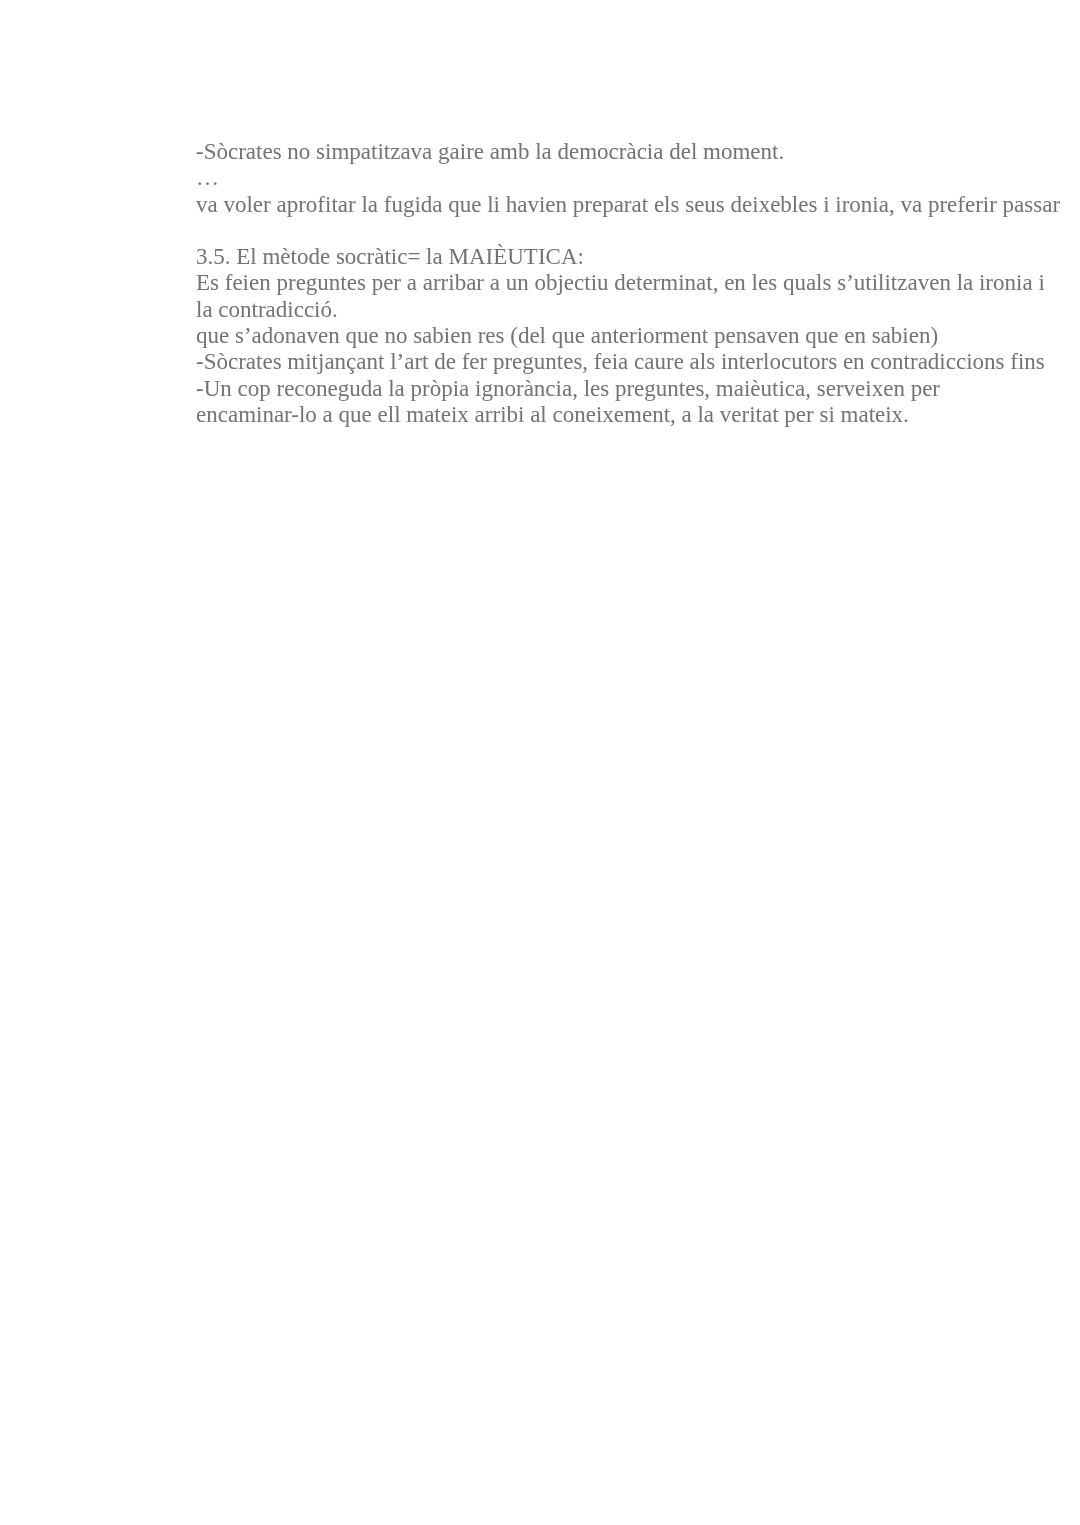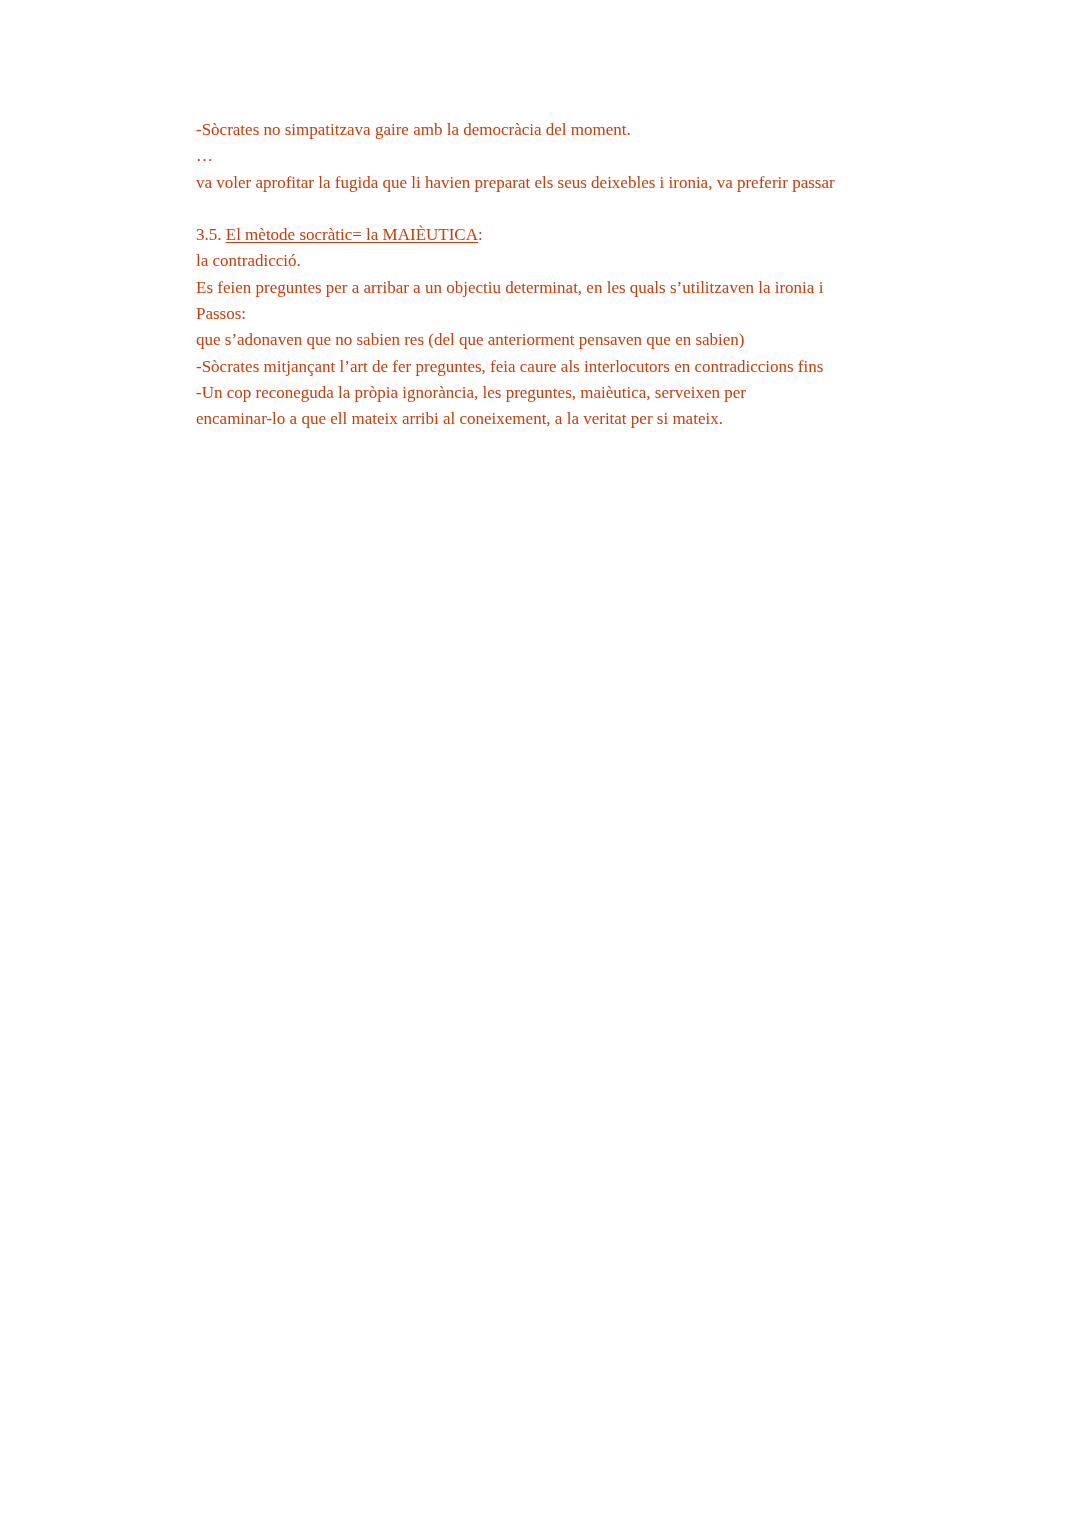--- a/index.html
+++ b/index.html
@@ -9,58 +9,56 @@
     }
     body {
       width: 1080px;
       height: 1525px;
       position: relative;
       overflow: hidden;
     }
     .page {
       position: absolute;
       left: 196px;
-      top: 117px;
+      top: 139px;
       width: 780px;
       font-family: "Liberation Serif", "DejaVu Serif", serif;
-      font-size: 17px;
+      font-size: 23px;
       line-height: 26.3px;
-      color: #c2410c;
+      color: #737373;
     }
     .line {
       display: block;
       white-space: nowrap;
     }
     .blank {
       display: block;
       height: 26.3px;
     }
     .u {
-      text-decoration: underline;
       text-underline-offset: 2px;
       text-decoration-thickness: 1px;
     }
   </style>
 </head>
 <body>
 
 <div class="page">
   <span class="line">-Sòcrates no simpatitzava gaire amb la democràcia del moment.</span>
   <span class="line">…</span>
   <div>
     <span class="line">va voler aprofitar la fugida que li havien preparat els seus deixebles i ironia, va preferir passar</span>
   </div>
   <span class="blank"></span>
   <div class="line">
     <span>3.5. </span><span class="u">El mètode socràtic= la MAIÈUTICA</span><span>:</span>
   </div>
   <div>
+    <span class="line">Es feien preguntes per a arribar a un objectiu determinat, en les quals s’utilitzaven la ironia i</span>
     <span class="line">la contradicció.</span>
-    <span class="line">Es feien preguntes per a arribar a un objectiu determinat, en les quals s’utilitzaven la ironia i</span>
   </div>
-  <span class="line">Passos:</span>
   <div>
     <span class="line">que s’adonaven que no sabien res (del que anteriorment pensaven que en sabien)</span>
     <span class="line">-Sòcrates mitjançant l’art de fer preguntes, feia caure als interlocutors en contradiccions fins</span>
     <span class="line">-Un cop reconeguda la pròpia ignorància, les preguntes, maièutica, serveixen per</span>
     <span class="line">encaminar-lo a que ell mateix arribi al coneixement, a la veritat per si mateix.</span>
   </div>
 </div>
 
 </body></html>

